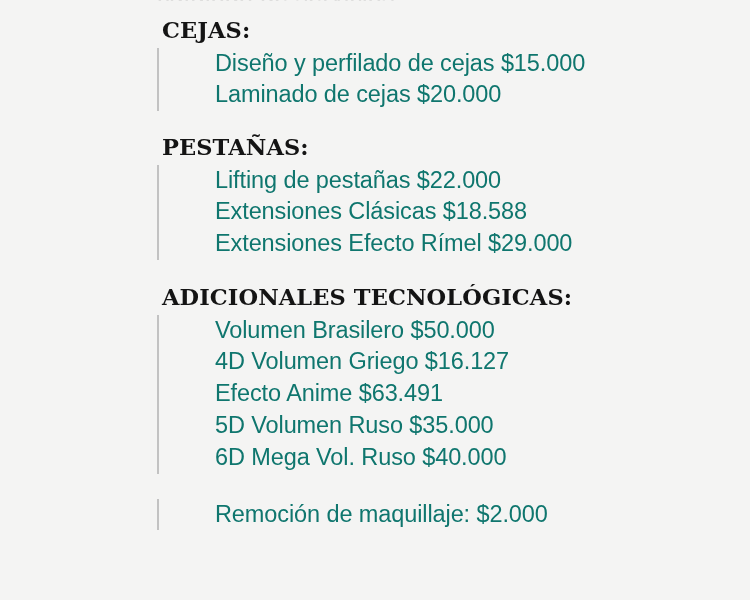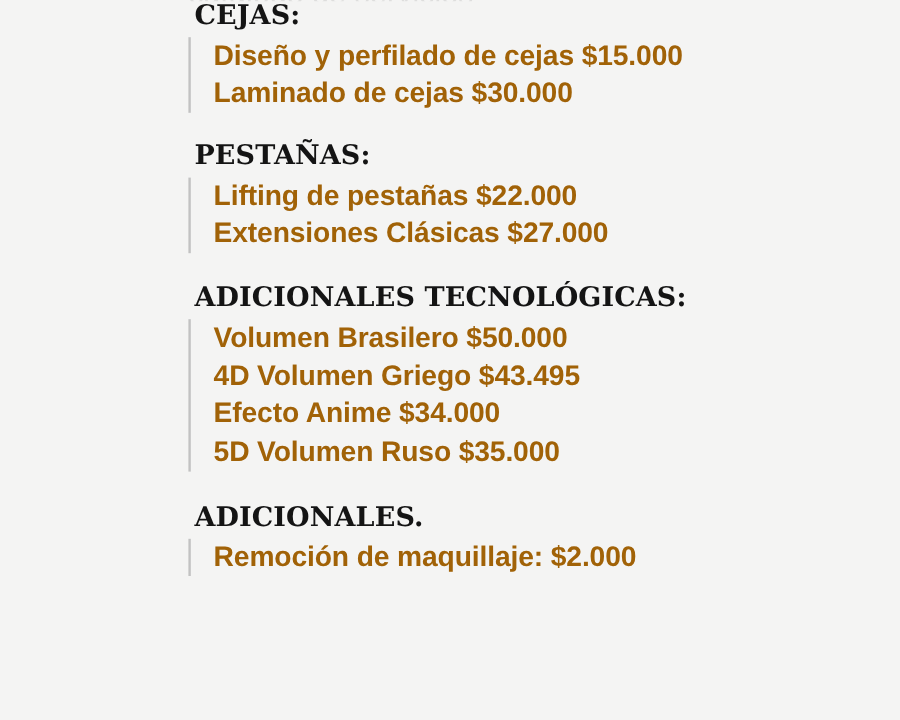--- a/index.html
+++ b/index.html
@@ -53,82 +53,84 @@
     margin-bottom: 0;
   }
 
   .section-heading {
     font-family: "DejaVu Serif", "Liberation Serif", serif;
     font-size: 22.5px;
     font-weight: 700;
     color: #141414;
     letter-spacing: .1px;
     line-height: 1.18;
-    margin: 0 0 4px 5px;
+    margin: 17px 0 4px 5px;
     white-space: nowrap;
   }
 
   .section-items {
     list-style: none;
     margin: 0;
     padding: 0 0 0 19px;
     border-left: 2px solid #c2c2c2;
   }
 
   .section-items li {
     font-family: "Liberation Sans", sans-serif;
     font-size: 23.5px;
-    font-weight: 700;
-    color: #a16207;
+    font-weight: 400;
+    color: #0f766e;
     line-height: 31.8px;
     letter-spacing: -0.1px;
     white-space: nowrap;
+    margin-left: 37px;
   }
 
   
   .section--cejas        { margin-bottom: 23px; }
   .section--pestanas     { margin-bottom: 24px; }
   .section--tecnologicas { margin-bottom: 25px; }
 </style>
 </head>
 <body>
 
 <div id="price-sheet">
 
   <div class="clipped-above">catalogo de servicios</div>
 
   <div class="sheet-body">
 
     <section class="section section--cejas">
       <h2 class="section-heading">CEJAS:</h2>
       <ul class="section-items">
         <li>Diseño y perfilado de cejas $15.000</li>
-        <li>Laminado de cejas $30.000</li>
+        <li>Laminado de cejas $20.000</li>
       </ul>
     </section>
 
     <section class="section section--pestanas">
       <h2 class="section-heading">PESTAÑAS:</h2>
       <ul class="section-items">
         <li>Lifting de pestañas $22.000</li>
-        <li>Extensiones Clásicas $27.000</li>
+        <li>Extensiones Clásicas $18.588</li>
+        <li>Extensiones Efecto Rímel $29.000</li>
       </ul>
     </section>
 
     <section class="section section--tecnologicas">
       <h2 class="section-heading">ADICIONALES TECNOLÓGICAS:</h2>
       <ul class="section-items">
         <li>Volumen Brasilero $50.000</li>
-        <li>4D Volumen Griego $43.495</li>
-        <li>Efecto Anime $34.000</li>
+        <li>4D Volumen Griego $16.127</li>
+        <li>Efecto Anime $63.491</li>
         <li>5D Volumen Ruso $35.000</li>
+        <li>6D Mega Vol. Ruso $40.000</li>
       </ul>
     </section>
 
     <section class="section section--adicionales">
-      <h2 class="section-heading">ADICIONALES.</h2>
       <ul class="section-items">
         <li>Remoción de maquillaje: $2.000</li>
       </ul>
     </section>
 
   </div>
 </div>
 
 </body></html>

